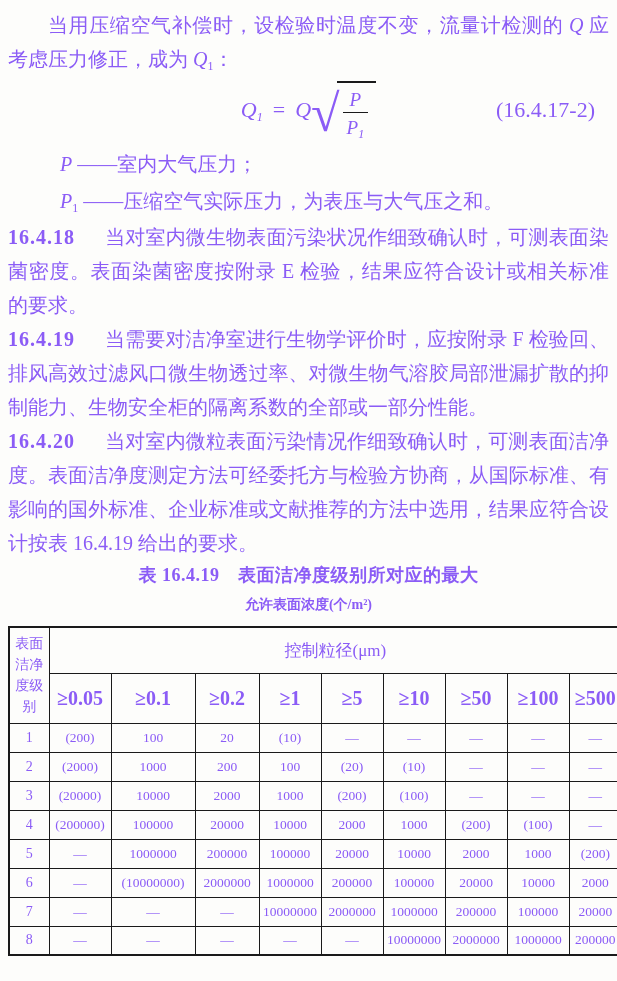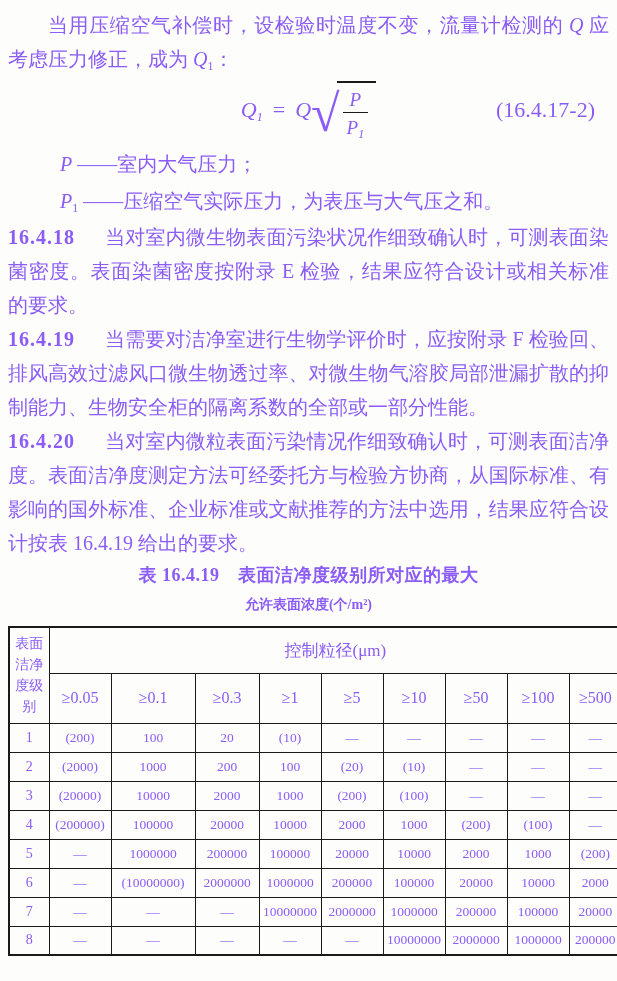--- a/index.html
+++ b/index.html
@@ -103,21 +103,21 @@
   table.conc { border: 2px solid #1a1a1a; }
   th.corner {
     font-size: 14px;
     font-weight: normal;
     line-height: 21px;
     word-break: break-all;
     padding: 0 4px;
     margin-top: 31px;
   }
   th.group-hd { font-size: 17px; font-weight: normal; height: 46px; }
-  th.size-hd { font-size: 16px; font-weight: normal; height: 50px; }
+  th.size-hd { font-size: 20px; font-weight: bold; height: 50px; }
   td.lvl { font-size: 14px; }
   tr.data-row { height: 29px; }
 </style>
 </head>
 <body>
 
 <div class="page">
 
   <p class="intro"><span>当用压缩空气补偿时，设检验时温度不变，流量计检测的 </span><i class="var">Q</i><span> 应考虑压力修正，成为 </span><i class="var">Q</i><sub class="vsub">1</sub><span>：</span></p>
 
@@ -165,21 +165,21 @@
         <col style="width:53px">
     </colgroup>
     <tbody>
         <tr>
       <th class="corner" rowspan="2">表面洁净度级别</th>
       <th class="group-hd" colspan="9">控制粒径(μm)</th>
     </tr>
     <tr>
       <th class="size-hd">≥0.05</th>
       <th class="size-hd">≥0.1</th>
-      <th class="size-hd">≥0.3</th>
+      <th class="size-hd">≥0.2</th>
       <th class="size-hd">≥1</th>
       <th class="size-hd">≥5</th>
       <th class="size-hd">≥10</th>
       <th class="size-hd">≥50</th>
       <th class="size-hd">≥100</th>
       <th class="size-hd">≥500</th>
     </tr>
     <tr class="data-row">
       <td class="lvl">1</td>
       <td>(200)</td>

